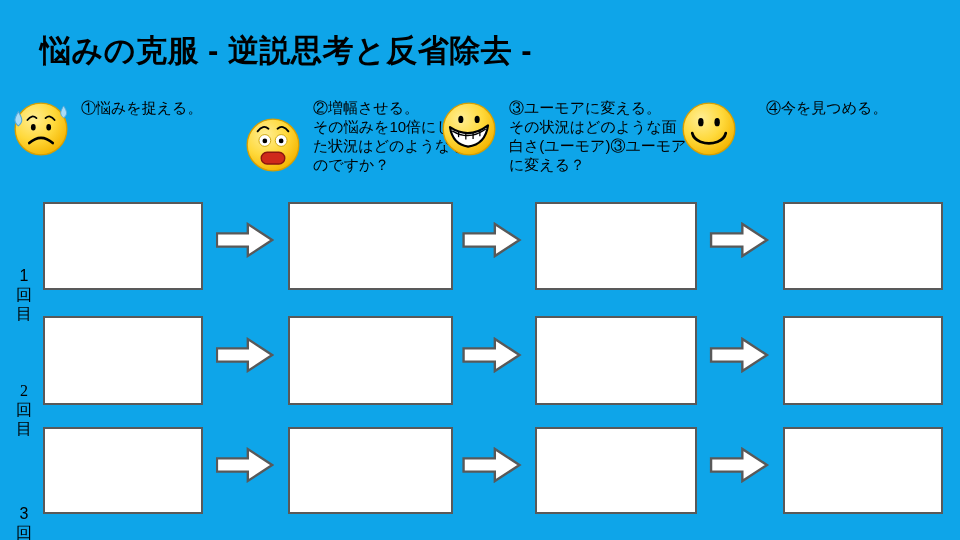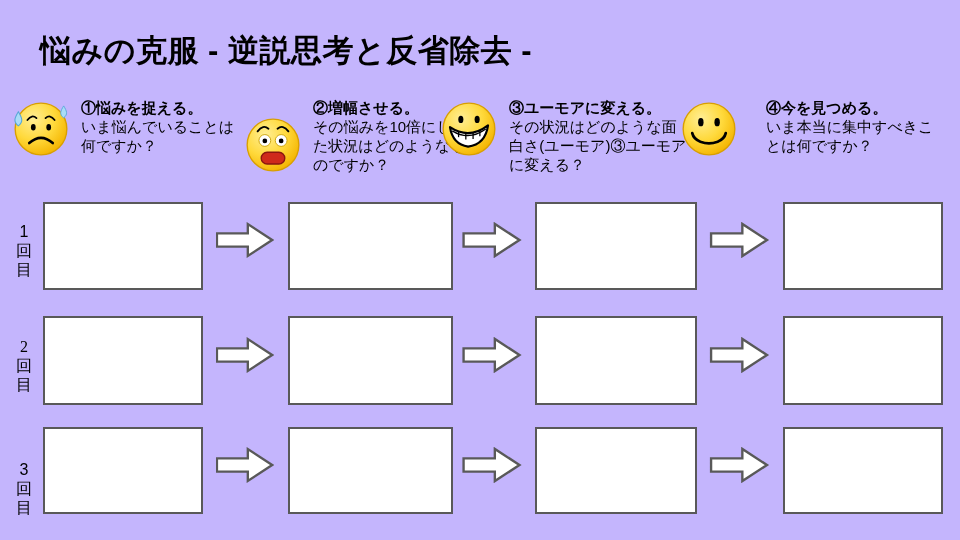--- a/index.html
+++ b/index.html
@@ -1,29 +1,29 @@
 <!DOCTYPE html>
 <html><head>
 <meta charset="utf-8">
 <style>
   html,body{margin:0;padding:0;background:#fff;}
-  .slide{position:relative;width:960px;height:540px;background:#c4b5fd;
+  .slide{position:relative;width:960px;height:540px;background:#0ea5e9;
          font-family:"Liberation Sans",sans-serif;overflow:hidden;color:#000;}
   .title{position:absolute;left:40px;top:30px;font-size:31px;font-weight:bold;
          letter-spacing:.5px;white-space:nowrap;}
   .step{position:absolute;top:98px;display:flex;gap:11px;align-items:flex-start;}
   .step .emoji{width:58px;height:58px;flex:0 0 auto;margin-top:2px;}
   .step .text{font-size:15px;line-height:19px;}
-  .step .heading{font-weight:bold;display:block;}
+  .step .heading{font-weight:normal;display:block;}
   #step1{left:12px;}  #step1 .text{width:158px;}
   #step2{left:244px;align-items:flex-end;} #step2 .text{width:154px;}
   #step3{left:440px;} #step3 .text{width:182px;}
   #step4{left:680px;gap:28px;} #step4 .text{width:174px;}
   .rowlabel{position:absolute;left:13px;width:22px;font-size:16px;line-height:19px;
-            text-align:center;word-break:break-all;}
+            text-align:center;word-break:break-all;margin-top:44px;}
   .box{position:absolute;background:#fff;border:2px solid #595959;box-sizing:border-box;}
   .arrow{position:absolute;}
   .defs{position:absolute;width:0;height:0;}
 </style>
 </head>
 <body>
 
 <div class="slide">
 
   <svg class="defs" aria-hidden="true">
@@ -48,21 +48,20 @@
       <path d="M19 47.5 Q32 36 45 47.5" stroke="#000" stroke-width="2.8" fill="none" stroke-linecap="round"></path>
       <g transform="translate(7,23)">
         <path d="M0 -10 C4 -3.5 6 1 0 5.5 C-6 1 -4 -3.5 0 -10 Z" fill="#aadcf7" stroke="#58a8d7" stroke-width="1.2"></path>
       </g>
       <g transform="translate(57,15) scale(0.85)">
         <path d="M0 -10 C4 -3.5 6 1 0 5.5 C-6 1 -4 -3.5 0 -10 Z" fill="#aadcf7" stroke="#58a8d7" stroke-width="1.2"></path>
       </g>
     </svg>
     <div class="text">
       <span class="heading">①悩みを捉える。</span>
-      <span class="body">いま悩んでいることは何ですか？</span>
     </div>
   </div>
 
   <div class="step" id="step2">
     <svg class="emoji" viewBox="0 0 64 64">
       <circle cx="32" cy="32" r="28.5" fill="url(#faceG)" stroke="#d99f00" stroke-width="1.5"></circle>
       <path d="M15 17 Q21 9 27 14" stroke="#000" stroke-width="2" fill="none" stroke-linecap="round"></path>
       <path d="M37 14 Q43 9 49 17" stroke="#000" stroke-width="2" fill="none" stroke-linecap="round"></path>
       <circle cx="23" cy="27" r="6.5" fill="#fff" stroke="#caa000" stroke-width="1"></circle>
       <circle cx="41" cy="27" r="6.5" fill="#fff" stroke="#caa000" stroke-width="1"></circle>
@@ -96,21 +95,20 @@
 
   <div class="step" id="step4">
     <svg class="emoji" viewBox="0 0 64 64">
       <circle cx="32" cy="32" r="28.5" fill="url(#faceG)" stroke="#d99f00" stroke-width="1.5"></circle>
       <ellipse cx="23" cy="24.5" rx="3" ry="4.6" fill="#000"></ellipse>
       <ellipse cx="41" cy="24.5" rx="3" ry="4.6" fill="#000"></ellipse>
       <path d="M13.5 36.5 Q15 43 22.5 46 Q32 49.5 41.5 46 Q49 43 50.5 36.5" stroke="#000" stroke-width="3" fill="none" stroke-linecap="round"></path>
     </svg>
     <div class="text">
       <span class="heading">④今を見つめる。</span>
-      <span class="body">いま本当に集中すべきことは何ですか？</span>
     </div>
   </div>
 
   <div class="rowlabel" style="top:222px;">1回目</div>
   <div class="rowlabel" style="top:337px;font-family:Liberation Serif, serif;">2回目</div>
   <div class="rowlabel" style="top:460px;">3回目</div>
 
   <div class="box" style="left:43px;top:202px;width:160px;height:88px;"></div>
   <div class="box" style="left:288px;top:202px;width:165px;height:88px;"></div>
   <div class="box" style="left:535px;top:202px;width:162px;height:88px;"></div>

